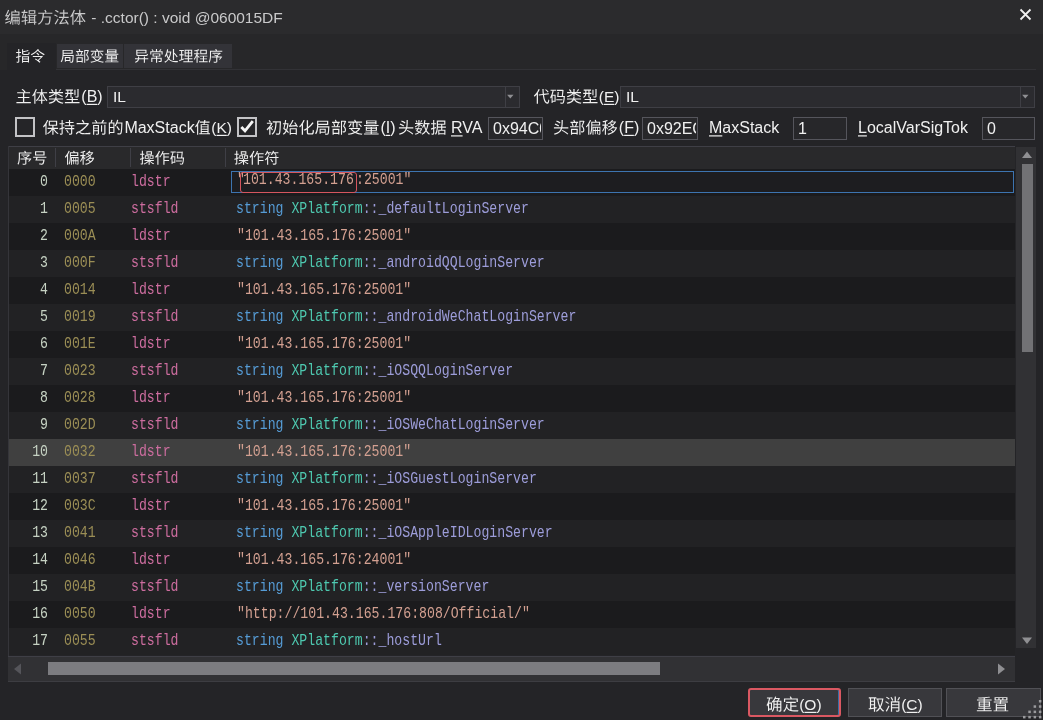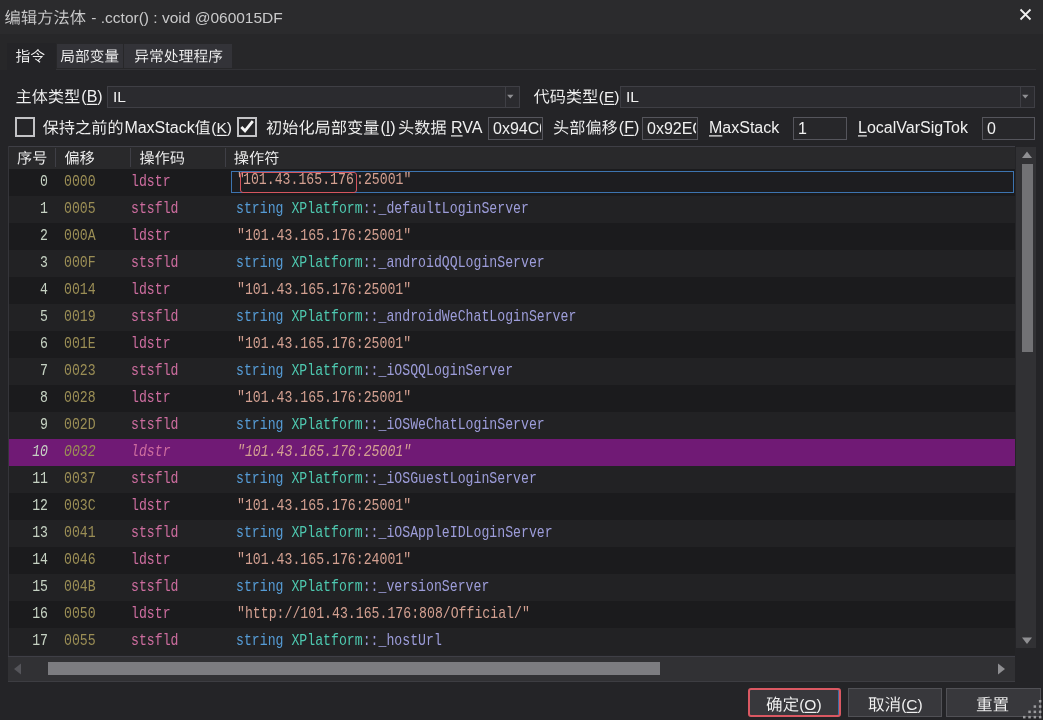--- a/index.html
+++ b/index.html
@@ -133,21 +133,21 @@
     <span style="position:absolute;left:55.5px;top:0;font-family:'Liberation Mono',monospace;font-size:16.2px;transform:scaleX(0.8148);transform-origin:0 50%;color:#9b8e55">0028</span>
     <span style="position:absolute;left:123px;top:0;font-family:'Liberation Mono',monospace;font-size:16.2px;transform:scaleX(0.8148);transform-origin:0 50%;color:#cd6d9f">ldstr</span>
     <span style="position:absolute;left:229px;top:0;font-family:'Liberation Mono',monospace;font-size:16.2px;transform:scaleX(0.8148);transform-origin:0 50%;color:#d3a091">″101.43.165.176:25001″</span>
   </div>
 <div style="position:absolute;left:8px;top:412px;width:1007px;height:27px;background:#222224;line-height:27.0px;">
     <span style="position:absolute;left:0;width:40px;top:0;text-align:right;font-family:'Liberation Mono',monospace;font-size:16.2px;transform:scaleX(0.8148);transform-origin:100% 50%;color:#c6d2c3">9</span>
     <span style="position:absolute;left:55.5px;top:0;font-family:'Liberation Mono',monospace;font-size:16.2px;transform:scaleX(0.8148);transform-origin:0 50%;color:#9b8e55">002D</span>
     <span style="position:absolute;left:123px;top:0;font-family:'Liberation Mono',monospace;font-size:16.2px;transform:scaleX(0.8148);transform-origin:0 50%;color:#cd6d9f">stsfld</span>
     <span style="position:absolute;left:227.6px;top:0;font-family:'Liberation Mono',monospace;font-size:16.2px;transform:scaleX(0.8148);transform-origin:0 50%"><span style="color:#569cd6">string</span> <span style="color:#4ec9b0">XPlatform</span><span style="color:#9d9dda">::_iOSWeChatLoginServer</span></span>
   </div>
-<div style="position:absolute;left:8px;top:439px;width:1007px;height:27px;background:#701a75;line-height:27.0px;font-style:italic;">
+<div style="position:absolute;left:8px;top:439px;width:1007px;height:27px;background:#404040;line-height:27.0px;">
     <span style="position:absolute;left:0;width:40px;top:0;text-align:right;font-family:'Liberation Mono',monospace;font-size:16.2px;transform:scaleX(0.8148);transform-origin:100% 50%;color:#c6d2c3">10</span>
     <span style="position:absolute;left:55.5px;top:0;font-family:'Liberation Mono',monospace;font-size:16.2px;transform:scaleX(0.8148);transform-origin:0 50%;color:#9b8e55">0032</span>
     <span style="position:absolute;left:123px;top:0;font-family:'Liberation Mono',monospace;font-size:16.2px;transform:scaleX(0.8148);transform-origin:0 50%;color:#cd6d9f">ldstr</span>
     <span style="position:absolute;left:229px;top:0;font-family:'Liberation Mono',monospace;font-size:16.2px;transform:scaleX(0.8148);transform-origin:0 50%;color:#d3a091">″101.43.165.176:25001″</span>
   </div>
 <div style="position:absolute;left:8px;top:466px;width:1007px;height:27px;background:#222224;line-height:27.0px;">
     <span style="position:absolute;left:0;width:40px;top:0;text-align:right;font-family:'Liberation Mono',monospace;font-size:16.2px;transform:scaleX(0.8148);transform-origin:100% 50%;color:#c6d2c3">11</span>
     <span style="position:absolute;left:55.5px;top:0;font-family:'Liberation Mono',monospace;font-size:16.2px;transform:scaleX(0.8148);transform-origin:0 50%;color:#9b8e55">0037</span>
     <span style="position:absolute;left:123px;top:0;font-family:'Liberation Mono',monospace;font-size:16.2px;transform:scaleX(0.8148);transform-origin:0 50%;color:#cd6d9f">stsfld</span>
     <span style="position:absolute;left:227.6px;top:0;font-family:'Liberation Mono',monospace;font-size:16.2px;transform:scaleX(0.8148);transform-origin:0 50%"><span style="color:#569cd6">string</span> <span style="color:#4ec9b0">XPlatform</span><span style="color:#9d9dda">::_iOSGuestLoginServer</span></span>

